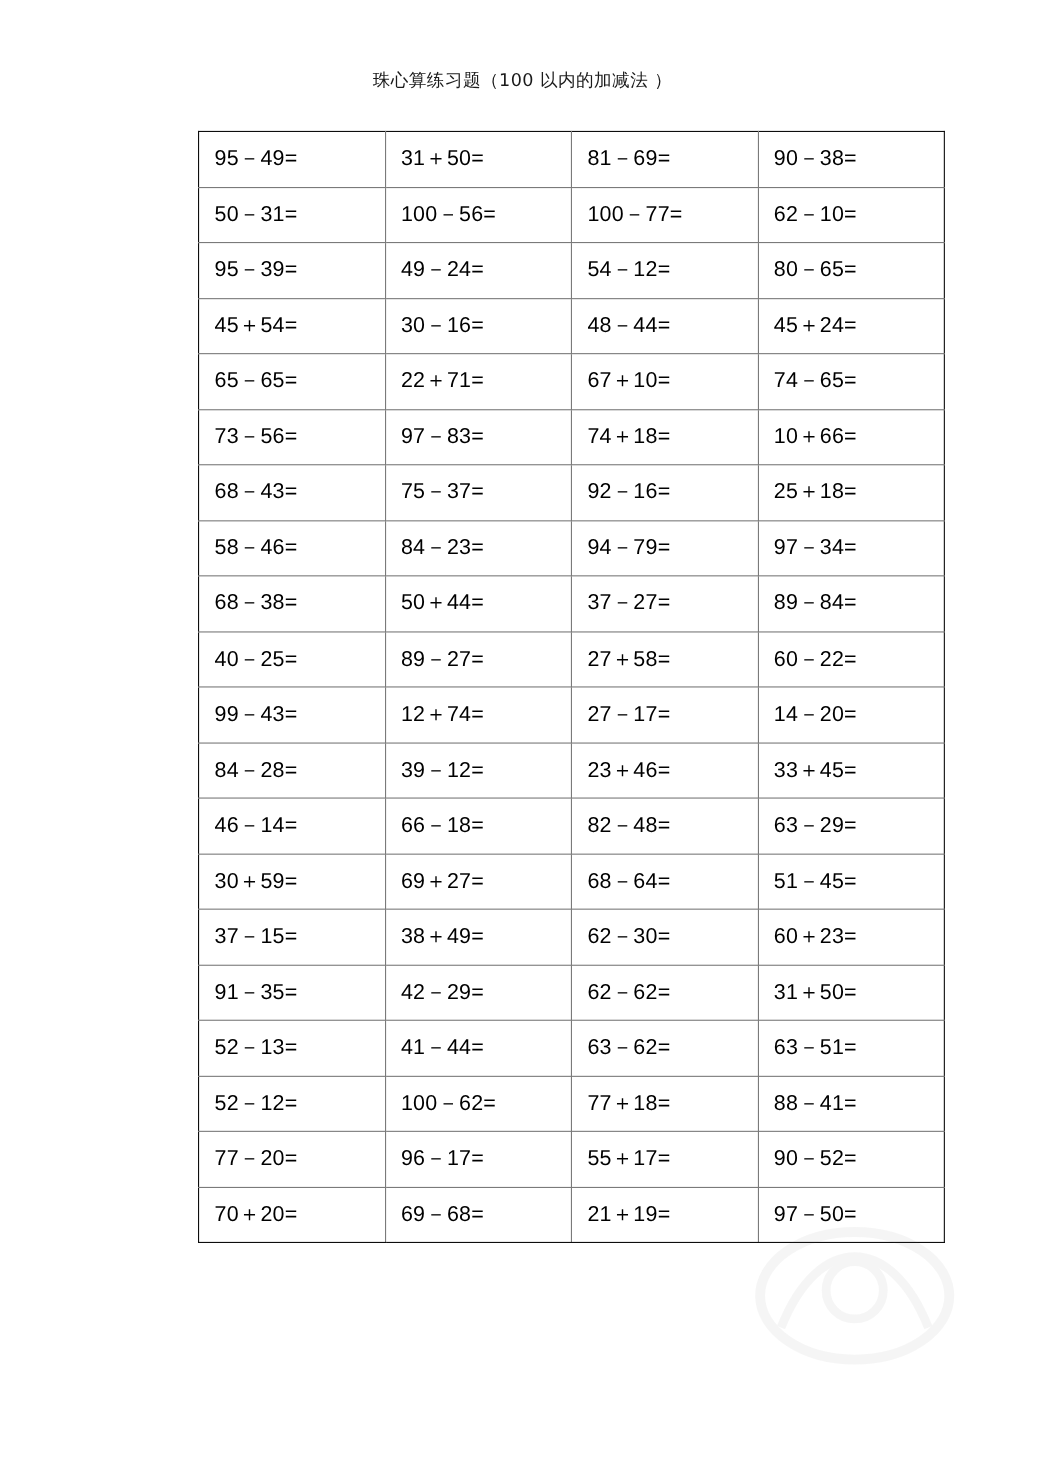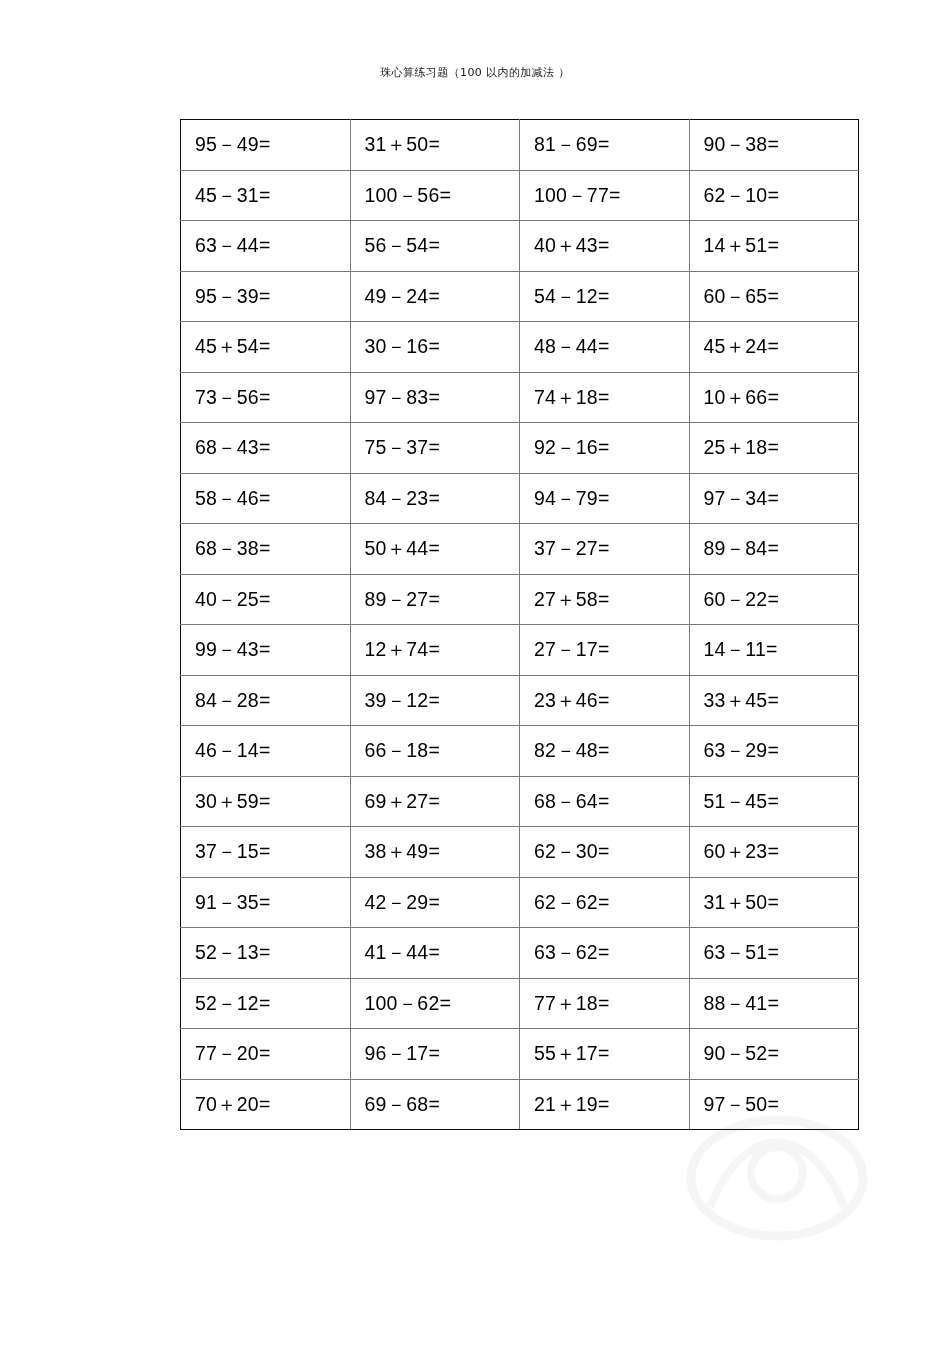--- a/index.html
+++ b/index.html
@@ -20,21 +20,21 @@
     width: 950px;
     height: 1345px;
     box-sizing: border-box;
   }
   .doc-title {
     position: absolute;
     left: 0;
     top: 63px;
     width: 950px;
     text-align: center;
-    font-size: 11px;
+    font-size: 16px;
     line-height: 20px;
     letter-spacing: 0.4px;
     color: #1a1a1a;
     font-family: "DejaVu Sans", "Liberation Sans", sans-serif;
     white-space: pre;
   }
   .watermark {
     position: absolute;
     right: 78px;
     bottom: 92px;
@@ -91,44 +91,44 @@
         <col>
     </colgroup>
     <tbody>
         <tr>
           <td>95－49=</td>
           <td>31＋50=</td>
           <td>81－69=</td>
           <td>90－38=</td>
         </tr>
         <tr>
-          <td>45－31=</td>
+          <td>50－31=</td>
           <td>100－56=</td>
           <td>100－77=</td>
           <td>62－10=</td>
         </tr>
         <tr>
-          <td>63－44=</td>
-          <td>56－54=</td>
-          <td>40＋43=</td>
-          <td>14＋51=</td>
-        </tr>
-        <tr>
           <td>95－39=</td>
           <td>49－24=</td>
           <td>54－12=</td>
-          <td>60－65=</td>
+          <td>80－65=</td>
         </tr>
         <tr>
           <td>45＋54=</td>
           <td>30－16=</td>
           <td>48－44=</td>
           <td>45＋24=</td>
         </tr>
         <tr>
+          <td>65－65=</td>
+          <td>22＋71=</td>
+          <td>67＋10=</td>
+          <td>74－65=</td>
+        </tr>
+        <tr>
           <td>73－56=</td>
           <td>97－83=</td>
           <td>74＋18=</td>
           <td>10＋66=</td>
         </tr>
         <tr>
           <td>68－43=</td>
           <td>75－37=</td>
           <td>92－16=</td>
           <td>25＋18=</td>
@@ -148,21 +148,21 @@
         <tr>
           <td>40－25=</td>
           <td>89－27=</td>
           <td>27＋58=</td>
           <td>60－22=</td>
         </tr>
         <tr>
           <td>99－43=</td>
           <td>12＋74=</td>
           <td>27－17=</td>
-          <td>14－11=</td>
+          <td>14－20=</td>
         </tr>
         <tr>
           <td>84－28=</td>
           <td>39－12=</td>
           <td>23＋46=</td>
           <td>33＋45=</td>
         </tr>
         <tr>
           <td>46－14=</td>
           <td>66－18=</td>

